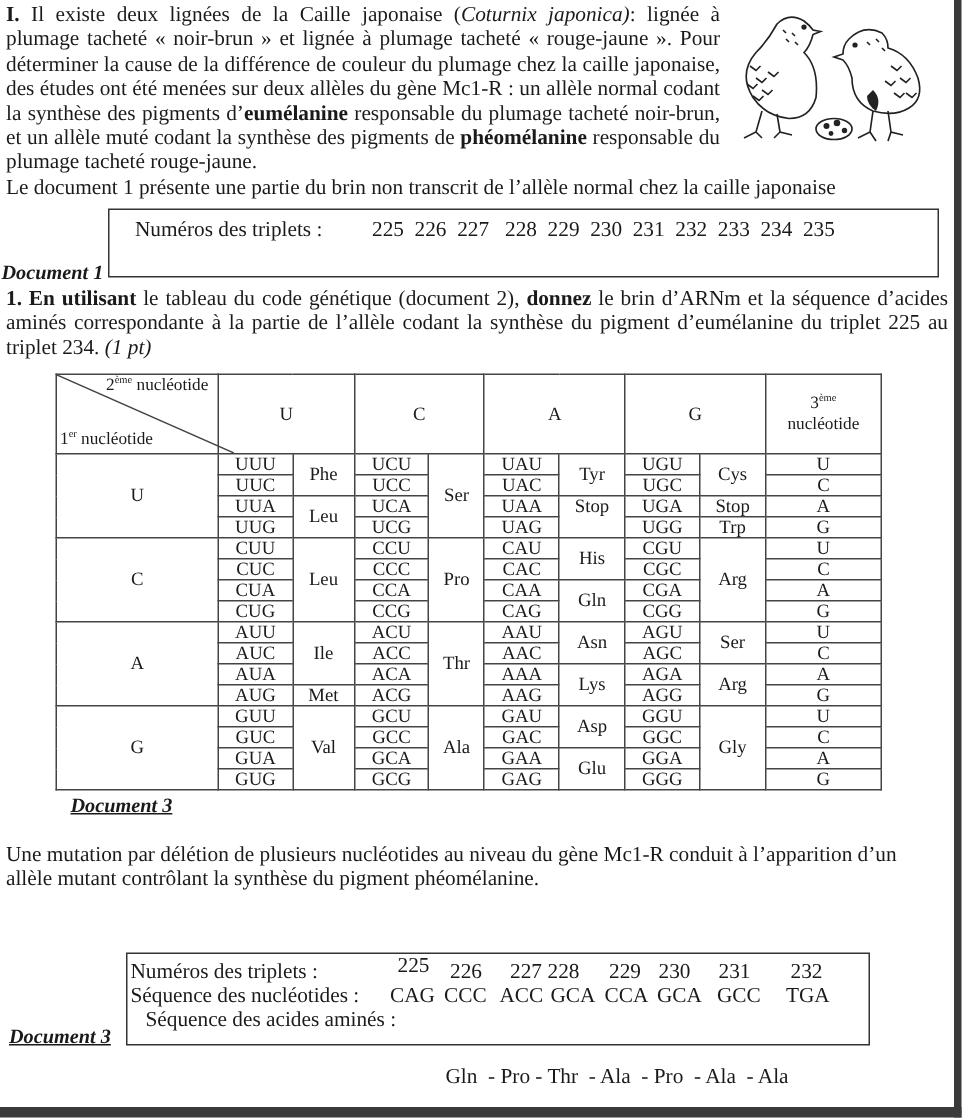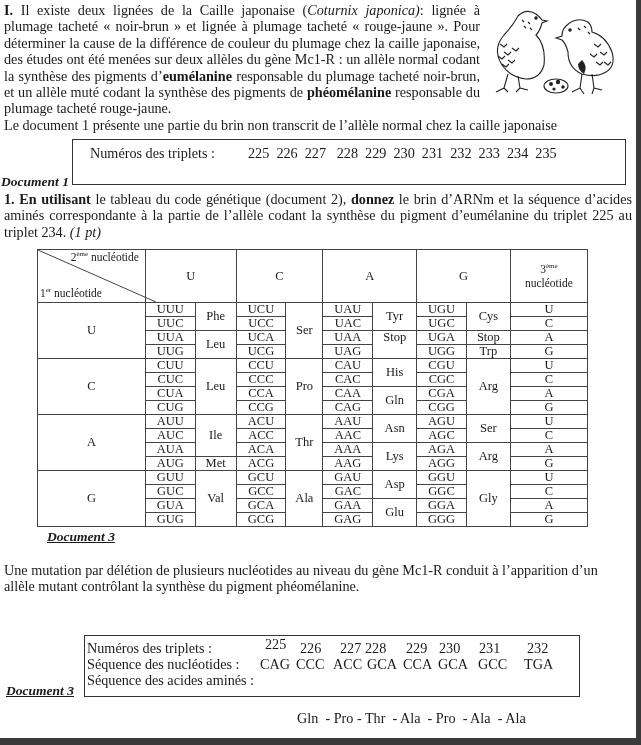--- a/index.html
+++ b/index.html
@@ -269,21 +269,21 @@
   </table>
   <div class="doc-label u" style="left:47px;top:529px;">Document 3</div>
 
   <div class="q" style="top:562px;width:600px;text-align:left;">
     <p>Une mutation par délétion de plusieurs nucléotides au niveau du gène Mc1-R conduit à l’apparition d’un allèle mutant contrôlant la synthèse  du pigment phéomélanine.</p>
   </div>
 
   <div class="box doc3-box">
     <div class="row" style="left:2px;top:4px;">Numéros des triplets :</div>
     <div class="row" style="left:2px;top:20px;">Séquence des nucléotides :</div>
-    <div class="row" style="left:2px;top:36px;">Séquence des acides aminés :</div>
+    <div class="row" style="left:12px;top:36px;">Séquence des acides aminés :</div>
 
     <div class="row" style="left:180px;top:0;">225</div>
     <div class="row" style="left:215px;top:4px;">226</div>
     <div class="row" style="left:255px;top:4px;">227</div>
     <div class="row" style="left:280px;top:4px;">228</div>
     <div class="row" style="left:321px;top:4px;">229</div>
     <div class="row" style="left:354px;top:4px;">230</div>
     <div class="row" style="left:394px;top:4px;">231</div>
     <div class="row" style="left:442px;top:4px;">232</div>
 

